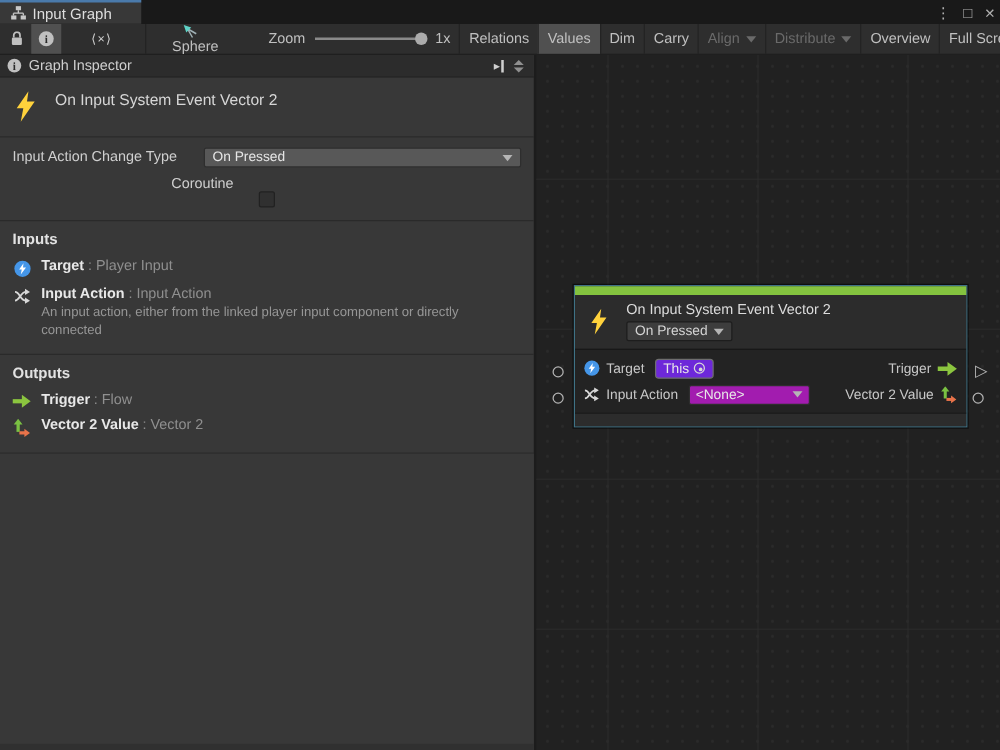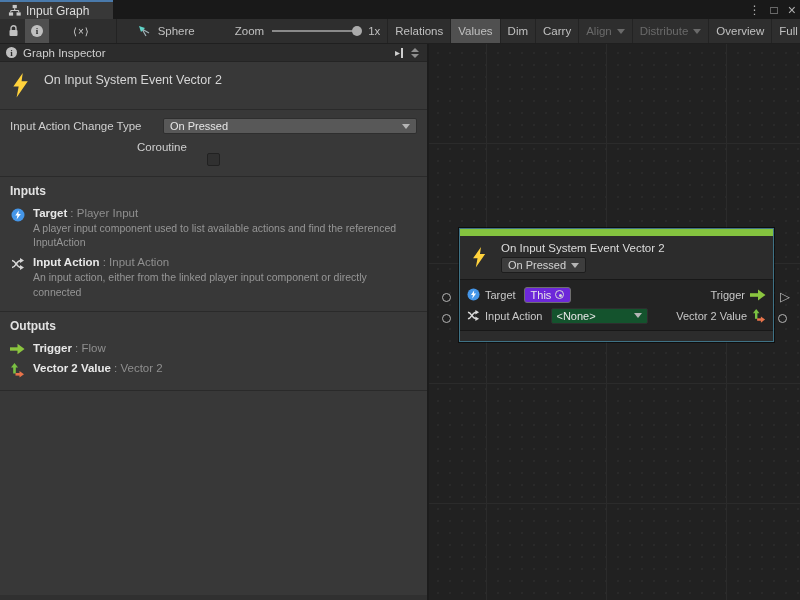--- a/index.html
+++ b/index.html
@@ -81,21 +81,21 @@
   .node-titlebox { display:flex; flex-direction:column; align-items:flex-start; gap:3px; }
   .node-title { color:#dcdcdc; font-size:11.5px; }
   .node-mode-btn { display:inline-flex; align-items:center; background:#3d3d3d; border:1px solid #1d1d1d; border-radius:2px; padding:1px 6px; color:#d4d4d4; font-size:11px; }
   .node-divider { height:1px; background:#181818; }
   .node-body { background:#232323; padding:4px 7px; }
   .node-row { height:21px; display:flex; align-items:center; gap:5px; }
   .node-label { color:#c8c8c8; font-size:11px; }
   .pill { display:inline-flex; align-items:center; gap:4px; background:#6d28d9; border:1px solid #6e6e6e; border-radius:3px; padding:0 6px; height:16px; color:#e8e8e8; margin-left:3px; }
   .picker-icon { width:9px; height:9px; border:1px solid #d8d8d8; border-radius:50%; position:relative; }
   .picker-icon::after { content:""; position:absolute; left:2.5px; top:2.5px; width:3px; height:3px; background:#d8d8d8; border-radius:50%; }
-  .node-select { width:97px; height:16px; background:#14532d; border:1px solid #2e2e2e; border-radius:2px; display:flex; align-items:center; padding:0 5px; color:#e8e8e8; margin-left:3px; font-size:11px; }
+  .node-select { width:97px; height:16px; background:#a21caf; border:1px solid #2e2e2e; border-radius:2px; display:flex; align-items:center; padding:0 5px; color:#e8e8e8; margin-left:3px; font-size:11px; }
   .node-select .dd-val { flex:1; }
   .row-spacer { flex:1; }
   .node-footer { height:11px; background:#2c2c2c; border-top:1px solid #181818; }
 
   .port-circle { position:absolute; width:9px; height:9px; border:1px solid #b4b4b4; border-radius:50%; background:transparent; }
   .port-triangle { position:absolute; color:#b4b4b4; font-size:13px; line-height:13px; }
 
   svg { display:block; }
 </style>
 </head>
@@ -132,21 +132,21 @@
           </svg>
         </span>
       </div>
       <div class="tb-btn icon-btn active">
         <span class="info-circle">i</span>
       </div>
       <div class="tb-btn icon-btn" style="margin-left:18px;">
         <span class="code-glyph">⟨×⟩</span>
       </div>
       <div class="tb-sep" style="margin-left:20px;"></div>
-      <div class="tb-btn" style="margin-left:14px;">
+      <div class="tb-btn" style="margin-left:14px;flex-direction:column;">
         <span style="margin-right:6px;">
           <svg width="14" height="13" viewBox="0 0 14 13">
             <path d="M4 4 L11 8 M4 4 L8 11" stroke="#9fb0b5" stroke-width="1.2"></path>
             <path d="M1 1 L7 3 L3 7 Z" fill="#5fd3c7"></path>
           </svg>
         </span>
         <span>Sphere</span>
       </div>
       <div class="tb-btn" style="margin-left:26px;">
         <span>Zoom</span>
@@ -228,21 +228,20 @@
         <div class="io-row">
           <span class="io-icon">
             <svg width="14" height="14" viewBox="0 0 14 14">
               <circle cx="7" cy="7" r="6.5" fill="#4596e8"></circle>
               <path d="M7.8 2.5 L4.3 7.6 H6.4 L5.6 11.5 L9.8 5.9 H7.4 Z" fill="#ffffff"></path>
             </svg>
           </span>
           <div class="io-text">
             <span class="io-name">Target</span>
             <span class="io-type">: Player Input</span>
-            <div class="io-desc">A player input component used to list available actions and find the referenced InputAction</div>
           </div>
         </div>
         <div class="io-row">
           <span class="io-icon">
             <svg width="14" height="14" viewBox="0 0 14 14">
               <path d="M1 10.5 C5 10.5 5 3.5 10 3.5" fill="none" stroke="#d8d8d8" stroke-width="1.5"></path>
               <path d="M9 1 L13 3.5 L9 6 Z" fill="#d8d8d8"></path>
               <path d="M1 3.5 C5 3.5 5 10.5 10 10.5" fill="none" stroke="#d8d8d8" stroke-width="1.5"></path>
               <path d="M9 8 L13 10.5 L9 13 Z" fill="#d8d8d8"></path>
             </svg>

